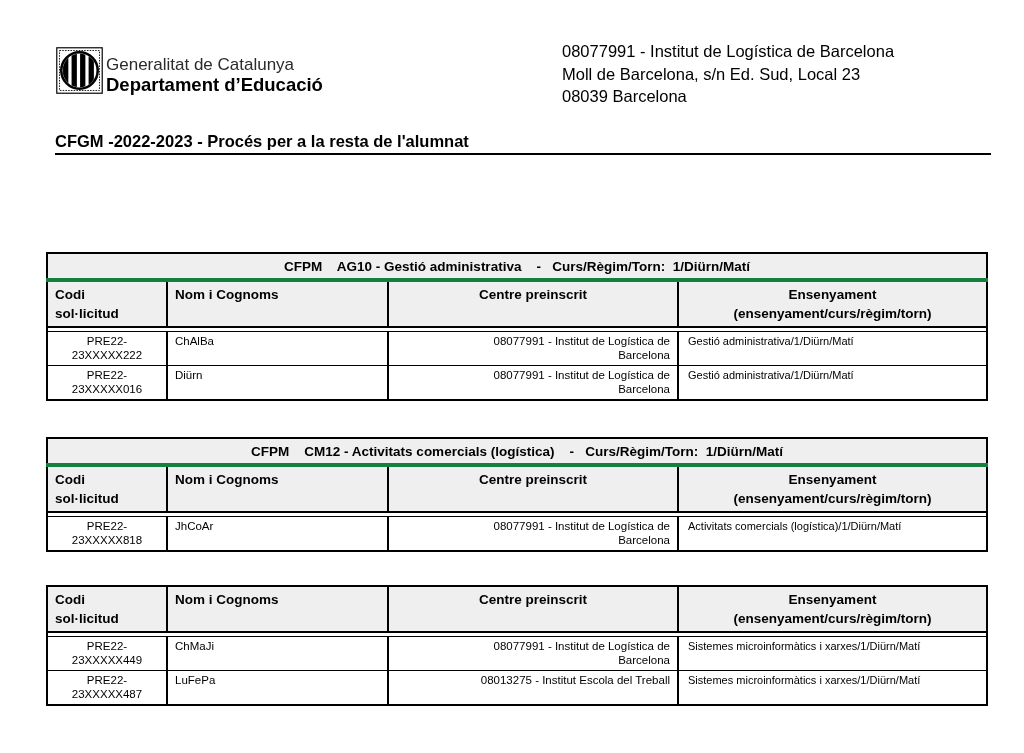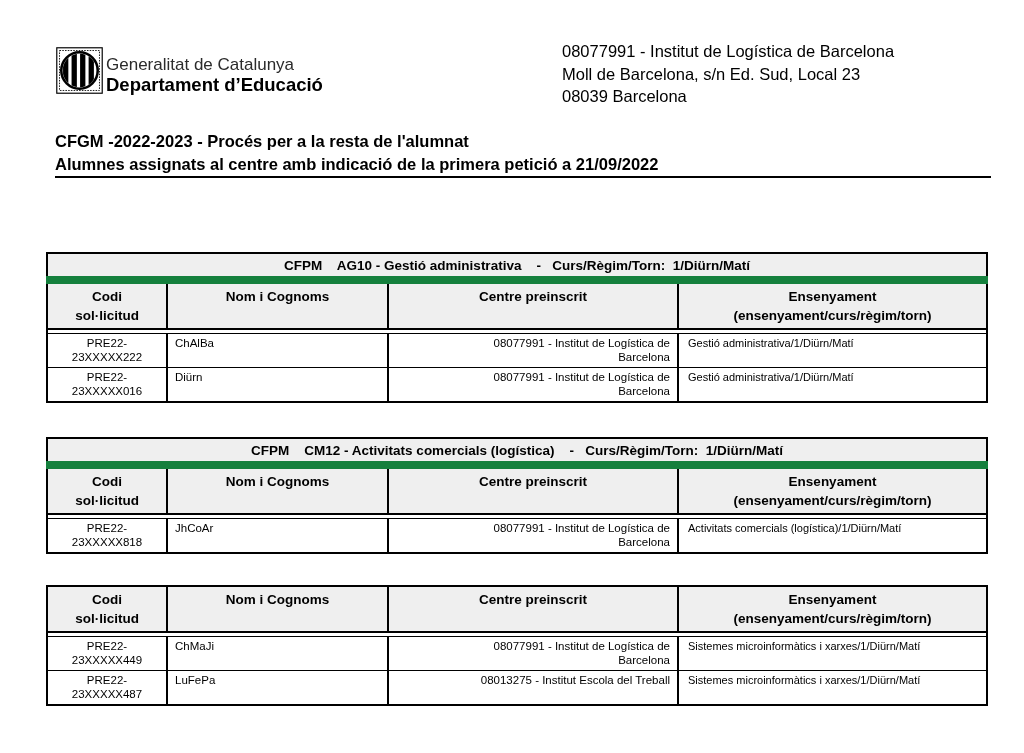--- a/index.html
+++ b/index.html
@@ -27,36 +27,36 @@
   }
 
   
   table.tbl {
     position: absolute; left: 46px; width: 940px;
     border-collapse: collapse; table-layout: fixed;
     border: 2px solid #000;
   }
   .t-title td {
     background: #efefef;
-    border-bottom: 8px solid #15803d;
+    border-bottom: 4px solid #15803d;
     font-size: 13.5px; font-weight: bold; text-align: center;
     height: 27px; vertical-align: middle;
     white-space: pre;
   }
   .t-head th {
     background: #efefef;
     border-bottom: 2px solid #000;
     border-left: 2px solid #000;
     font-size: 13.5px; font-weight: bold;
     vertical-align: top; height: 44px;
     padding: 3px 7px; line-height: 19px;
     white-space: pre-line;
   }
   .t-head th:first-child { border-left: 0; }
-  .t-head th.al { text-align: center; }
+  .t-head th.al { text-align: left; }
   .t-head th.ac { text-align: center; }
   .t-spacer td { height: 4px; background: #fff; border: 0; }
   .t-row td {
     background: #fff;
     border-left: 2px solid #000;
     border-top: 1px solid #000;
     font-size: 11.5px; line-height: 14.5px;
     vertical-align: top; height: 33px;
     padding: 2px 7px;
   }
@@ -88,21 +88,20 @@
 </div>
 
 <div class="addr">
   <div>08077991 - Institut de Logística de Barcelona</div>
   <div>Moll de Barcelona, s/n Ed. Sud, Local 23</div>
   <div>08039 Barcelona</div>
 </div>
 
 <div class="doc-title">
   <div>CFGM -2022-2023 - Procés per a la resta de l'alumnat</div>
-  <div>Alumnes assignats al centre amb indicació de la primera petició a 21/09/2022</div>
 </div>
 
 <table class="tbl" style="top:252px">
   <colgroup>
       <col style="width:120px">
       <col style="width:221px">
       <col style="width:290px">
       <col style="width:309px">
     </colgroup>
   <tbody>

